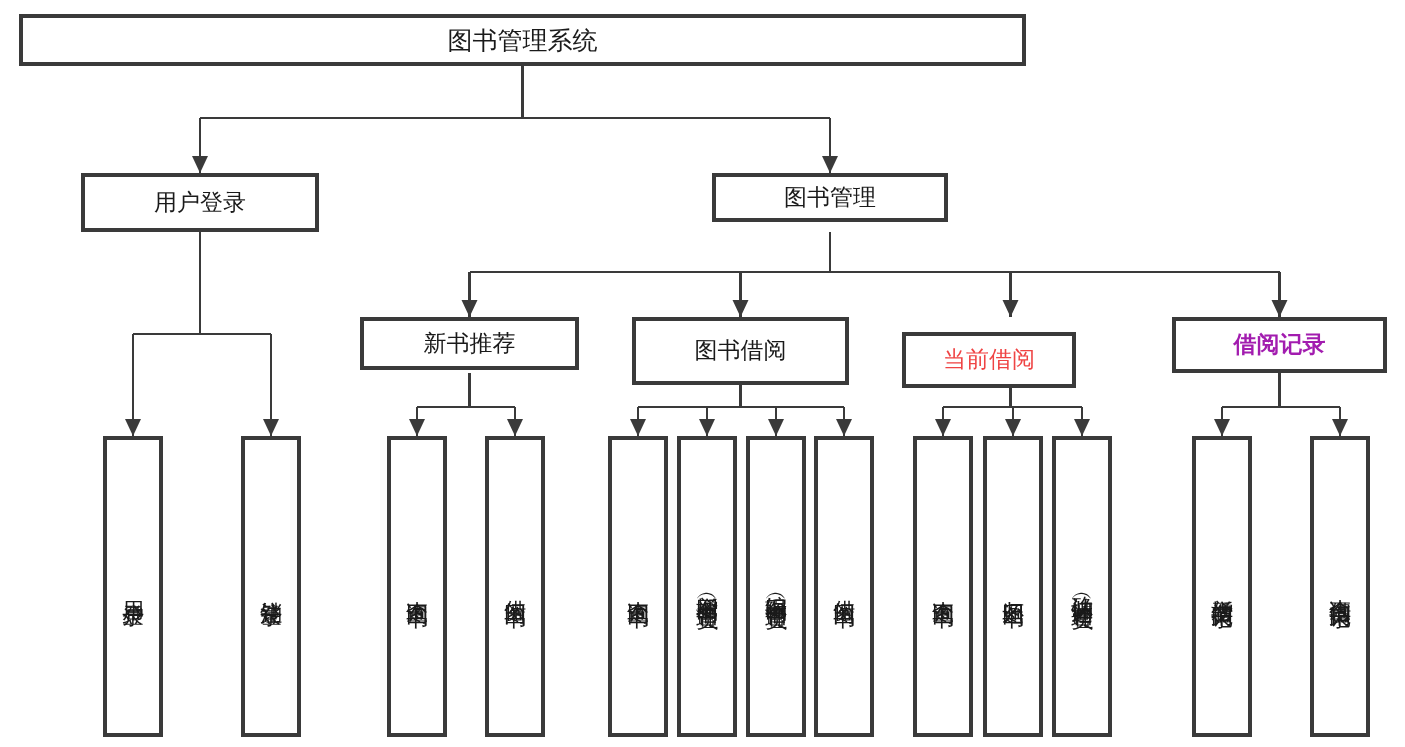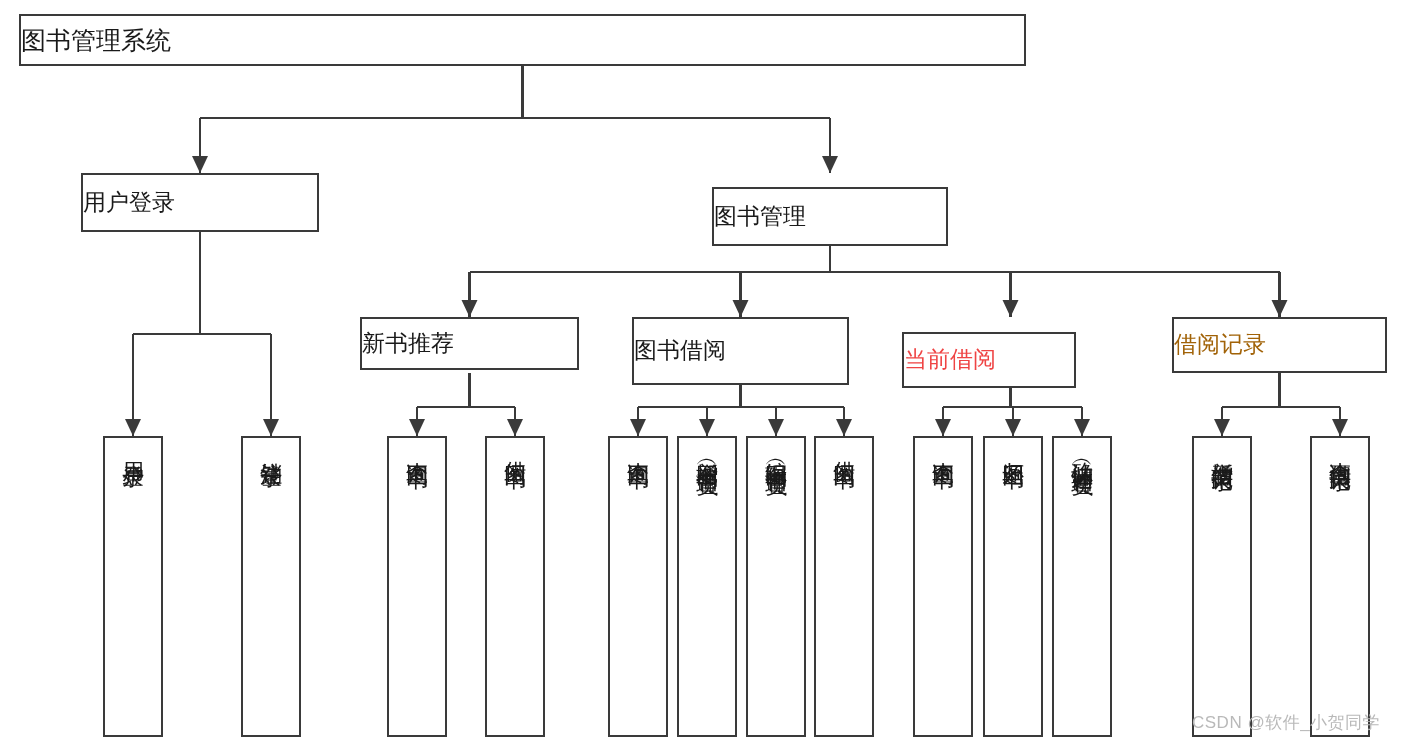--- a/index.html
+++ b/index.html
@@ -24,25 +24,26 @@
   svg.diagram-canvas {
     position: absolute;
     left: 0;
     top: 0;
     width: 1405px;
     height: 747px;
   }
   .node-box {
     position: absolute;
     box-sizing: border-box;
-    border: 2px solid #4d7c0f;
+    border: 4px solid #4d7c0f;
     background: #ffffff;
     color: #1a1a1a;
     display: flex;
     align-items: center;
+    justify-content: center;
     text-align: center;
     line-height: 1.12;
   }
   .node-box.level-0 {
     font-size: 25px;
   }
   .node-box.level-1 {
     font-size: 23px;
   }
   .node-box.level-2 {
@@ -126,33 +127,33 @@
       <line x1="1340" y1="407" x2="1340" y2="436" stroke="#3a3a3a" stroke-width="2.6" shape-rendering="crispEdges"></line>
       <polygon points="1332,419 1348,419 1340,436" fill="#3a3a3a"></polygon>
     </svg>
   <div id="node-layer">
       <div class="node-box level-0" id="node-root" style="left: 19px; top: 14px; width: 1007px; height: 52px; border-color: rgb(58, 58, 58); color: rgb(26, 26, 26);">
         <span class="node-label">图书管理系统</span>
       </div>
       <div class="node-box level-1" id="node-user-login" style="left: 81px; top: 173px; width: 238px; height: 59px; border-color: rgb(58, 58, 58); color: rgb(26, 26, 26);">
         <span class="node-label">用户登录</span>
       </div>
-      <div class="node-box level-1" id="node-book-manage" style="left: 712px; top: 187px; width: 236px; height: 59px; border-color: rgb(58, 58, 58); color: rgb(26, 26, 26);">
+      <div class="node-box level-1" id="node-book-manage" style="left: 712px; top: 173px; width: 236px; height: 49px; border-color: rgb(58, 58, 58); color: rgb(26, 26, 26);">
         <span class="node-label">图书管理</span>
       </div>
       <div class="node-box level-1" id="node-new-book-rec" style="left: 360px; top: 317px; width: 219px; height: 53px; border-color: rgb(58, 58, 58); color: rgb(26, 26, 26);">
         <span class="node-label">新书推荐</span>
       </div>
       <div class="node-box level-1" id="node-book-borrow" style="left: 632px; top: 317px; width: 217px; height: 68px; border-color: rgb(58, 58, 58); color: rgb(26, 26, 26);">
         <span class="node-label">图书借阅</span>
       </div>
       <div class="node-box level-1" id="node-current-borrow" style="left: 902px; top: 332px; width: 174px; height: 56px; border-color: rgb(58, 58, 58); color: #ef4444;">
         <span class="node-label">当前借阅</span>
       </div>
-      <div class="node-box level-1" id="node-borrow-record" style="left: 1172px; top: 317px; width: 215px; height: 56px; border-color: rgb(58, 58, 58); color: #a16207;">
+      <div class="node-box level-1" id="node-borrow-record" style="left: 1172px; top: 317px; width: 215px; height: 56px; border-color: rgb(58, 58, 58); color: #a21caf; font-weight: bold;">
         <span class="node-label">借阅记录</span>
       </div>
       <div class="node-box level-2" id="node-leaf-user-login" style="left: 103px; top: 436px; width: 60px; height: 301px; border-color: rgb(58, 58, 58); color: rgb(26, 26, 26);">
         <span class="node-label">用户登录</span>
       </div>
       <div class="node-box level-2" id="node-leaf-logout" style="left: 241px; top: 436px; width: 60px; height: 301px; border-color: rgb(58, 58, 58); color: rgb(26, 26, 26);">
         <span class="node-label">注销登录</span>
       </div>
       <div class="node-box level-2" id="node-leaf-query-book-1" style="left: 387px; top: 436px; width: 60px; height: 301px; border-color: rgb(58, 58, 58); color: rgb(26, 26, 26);">
         <span class="node-label">查询图书</span>
@@ -181,14 +182,13 @@
       <div class="node-box level-2" id="node-leaf-confirm-return" style="left: 1052px; top: 436px; width: 60px; height: 301px; border-color: rgb(58, 58, 58); color: rgb(26, 26, 26);">
         <span class="node-label">确认归还（管理员）</span>
       </div>
       <div class="node-box level-2" id="node-leaf-add-record" style="left: 1192px; top: 436px; width: 60px; height: 301px; border-color: rgb(58, 58, 58); color: rgb(26, 26, 26);">
         <span class="node-label">新增借阅记录</span>
       </div>
       <div class="node-box level-2" id="node-leaf-query-record" style="left: 1310px; top: 436px; width: 60px; height: 301px; border-color: rgb(58, 58, 58); color: rgb(26, 26, 26);">
         <span class="node-label">查询借阅记录</span>
       </div>
     </div>
-  <div class="watermark">CSDN @软件_小贺同学</div>
 </div>
 
 </body></html>

